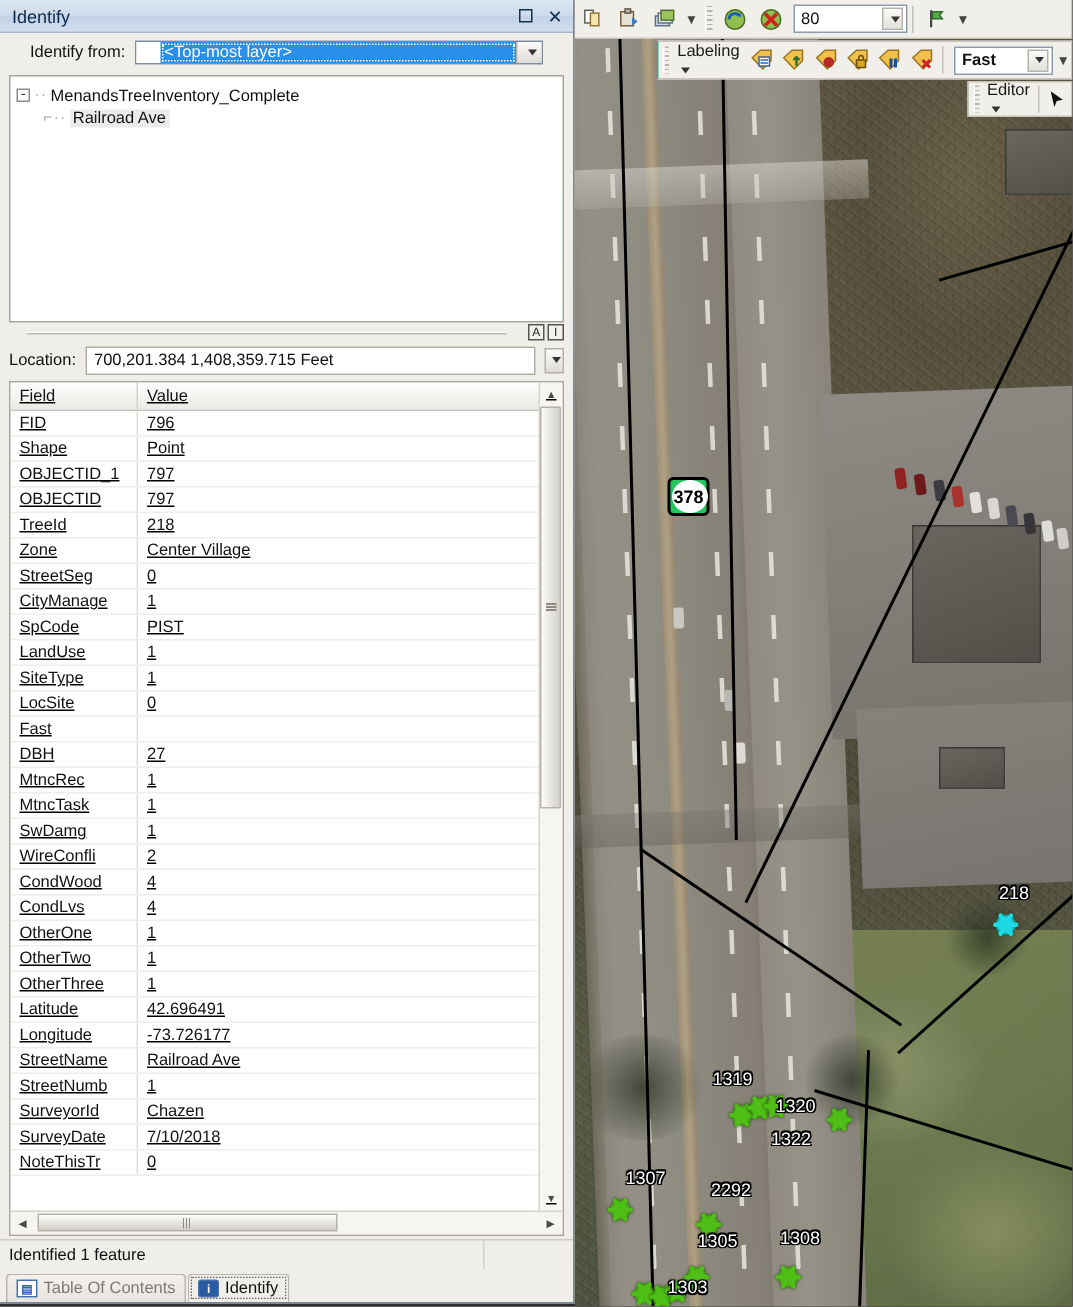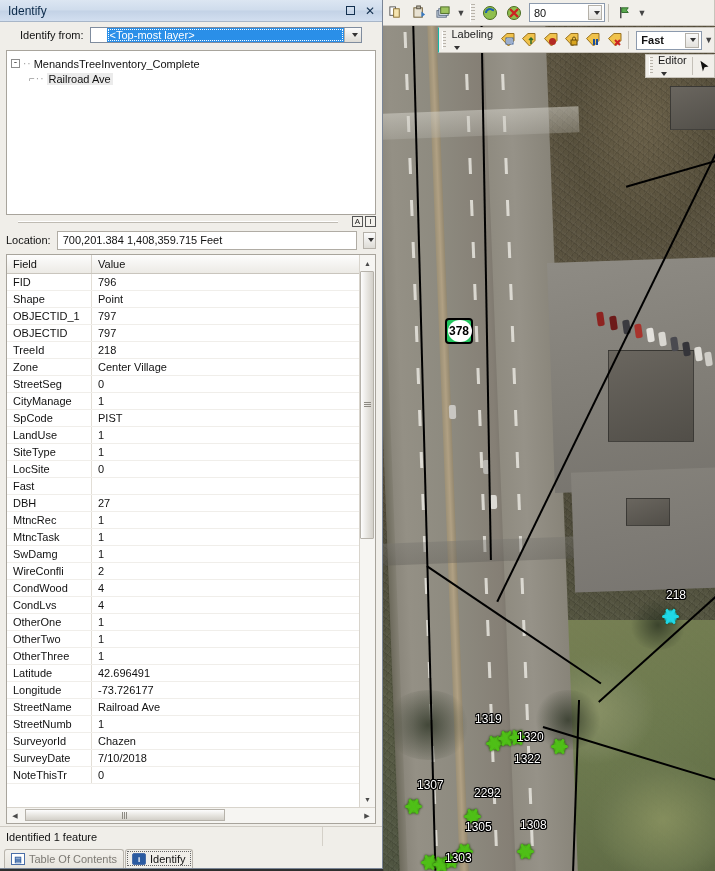--- a/index.html
+++ b/index.html
@@ -237,21 +237,21 @@
   #loc-label { font-size:11px; color:#111; }
   #loc-field { flex:1; height:19px; background:#fff; border:1px solid #b0aca4;
     display:flex; align-items:center; padding-left:5px; font-size:11px; color:#111; }
   #loc-drop { width:13px; height:17px; background:linear-gradient(180deg,#fbfbfb,#dedcd6);
     border:1px solid #b5b1a9; display:flex;align-items:center;justify-content:center; }
 
   #table-wrap {
     margin:2px 6px 0 6px; flex:1; background:#fff; border:1px solid #a8a49c;
     display:flex; flex-direction:column; overflow:hidden; position:relative;
   }
-  #table-scrollarea { flex:1; display:flex; overflow:hidden; }
+  #table-scrollarea { flex:1; display:flex; overflow:hidden;text-decoration:underline; }
   #grid { flex:1; }
   .hdr { display:flex; height:19px; background:linear-gradient(180deg,#fdfdfd,#eceae5);
     border-bottom:1px solid #c9c5bd; font-size:11px; color:#111; }
   .hdr div { display:flex; align-items:center; padding-left:6px; }
   .hdr .c1 { width:85px; border-right:1px solid #d6d2ca; }
   .hdr .c2 { flex:1; }
   .grow { display:flex; height:17px; font-size:11px; color:#111;
     border-bottom:1px solid #f0eeea; }
   .grow div { display:flex; align-items:center; padding-left:6px; overflow:hidden; white-space:nowrap; }
   .grow .c1 { width:85px; border-right:1px solid #e2ded6; }

